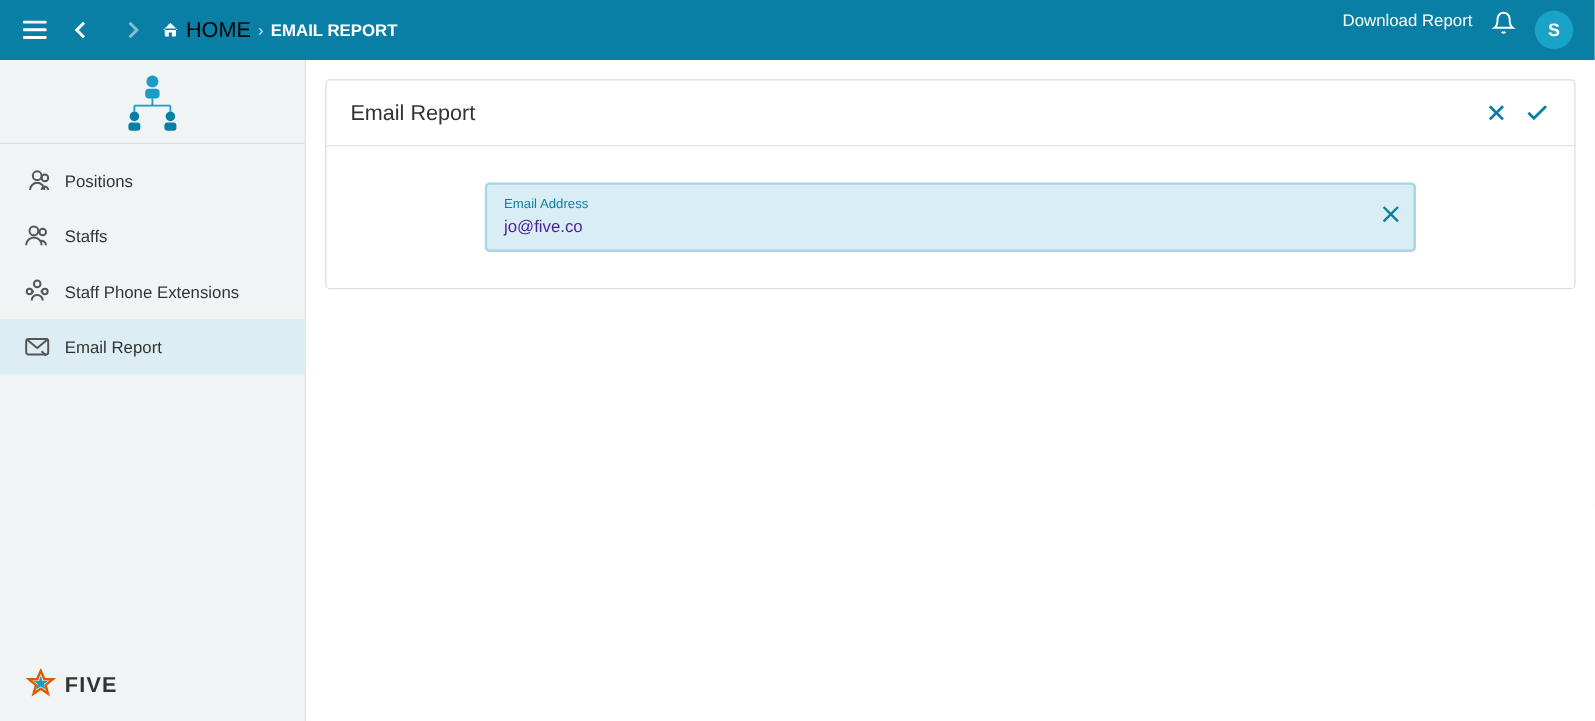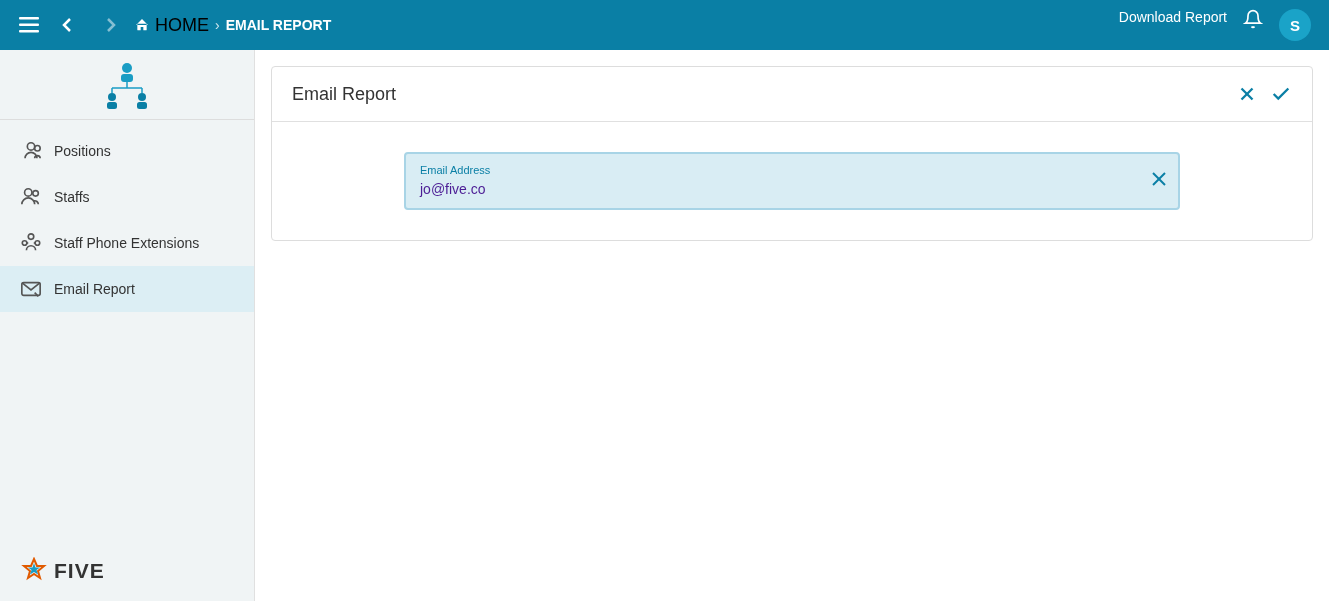--- a/index.html
+++ b/index.html
@@ -140,21 +140,21 @@
     .five-logo {
       display: flex;
       align-items: center;
       gap: 6px;
     }
     .five-logo-icon {
       width: 28px;
       height: 28px;
     }
     .five-logo-text {
-      font-size: 21px;
+      font-size: 18px;
       font-weight: bold;
       color: #333;
       letter-spacing: 1px;
     }
 
     
     .main {
       flex: 1;
       background: #ffffff;
       display: flex;

